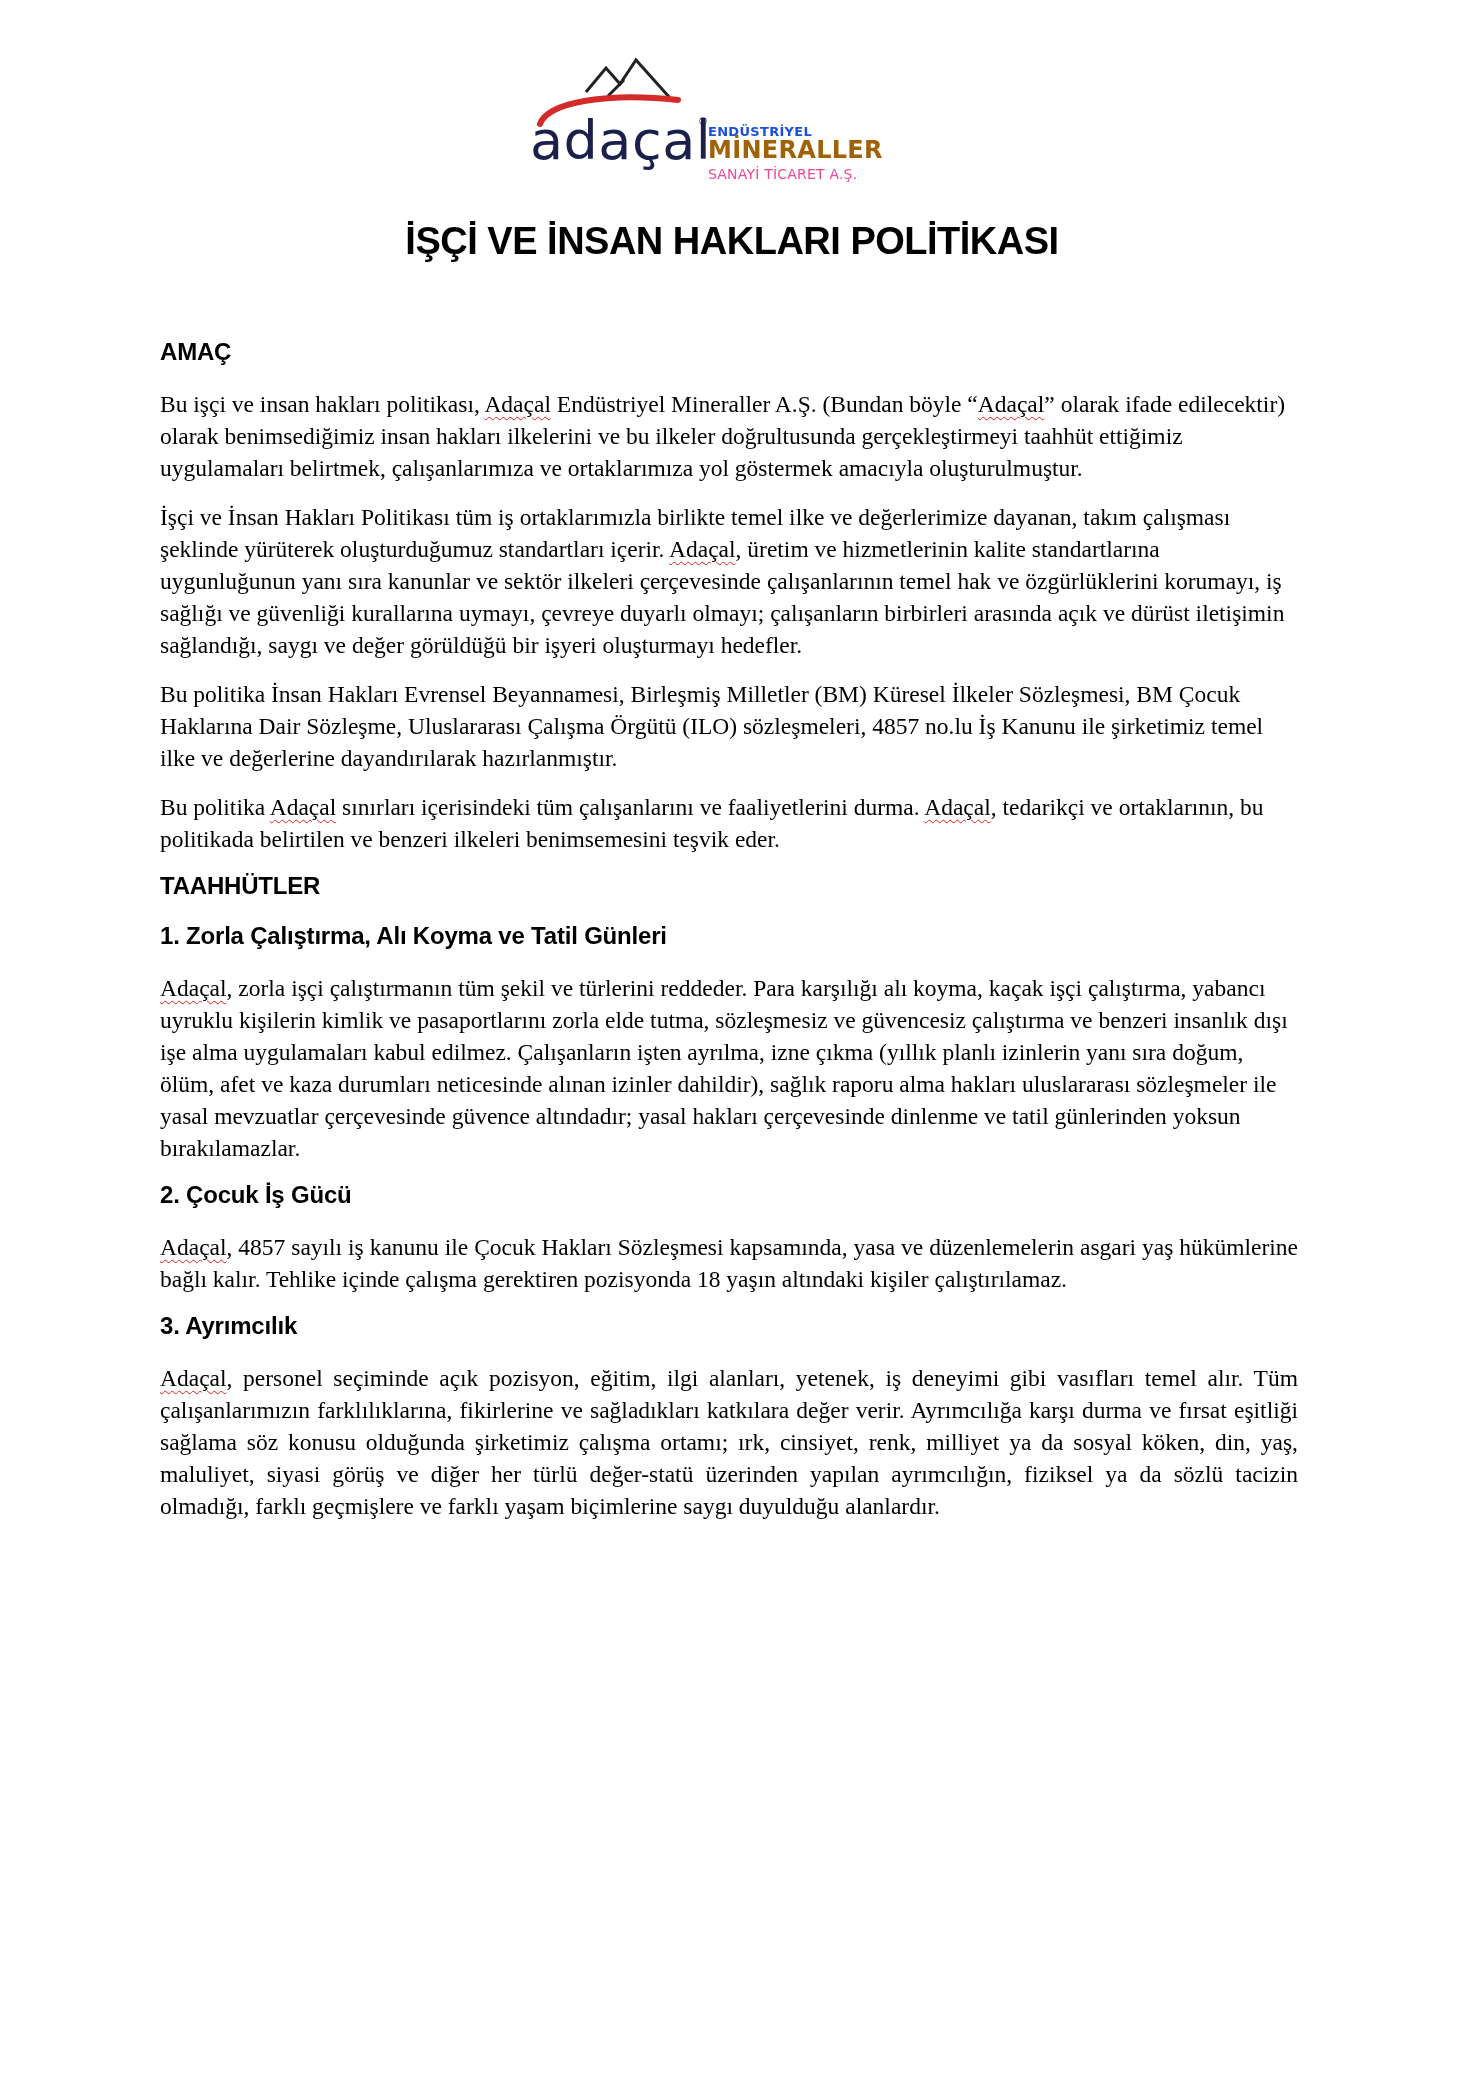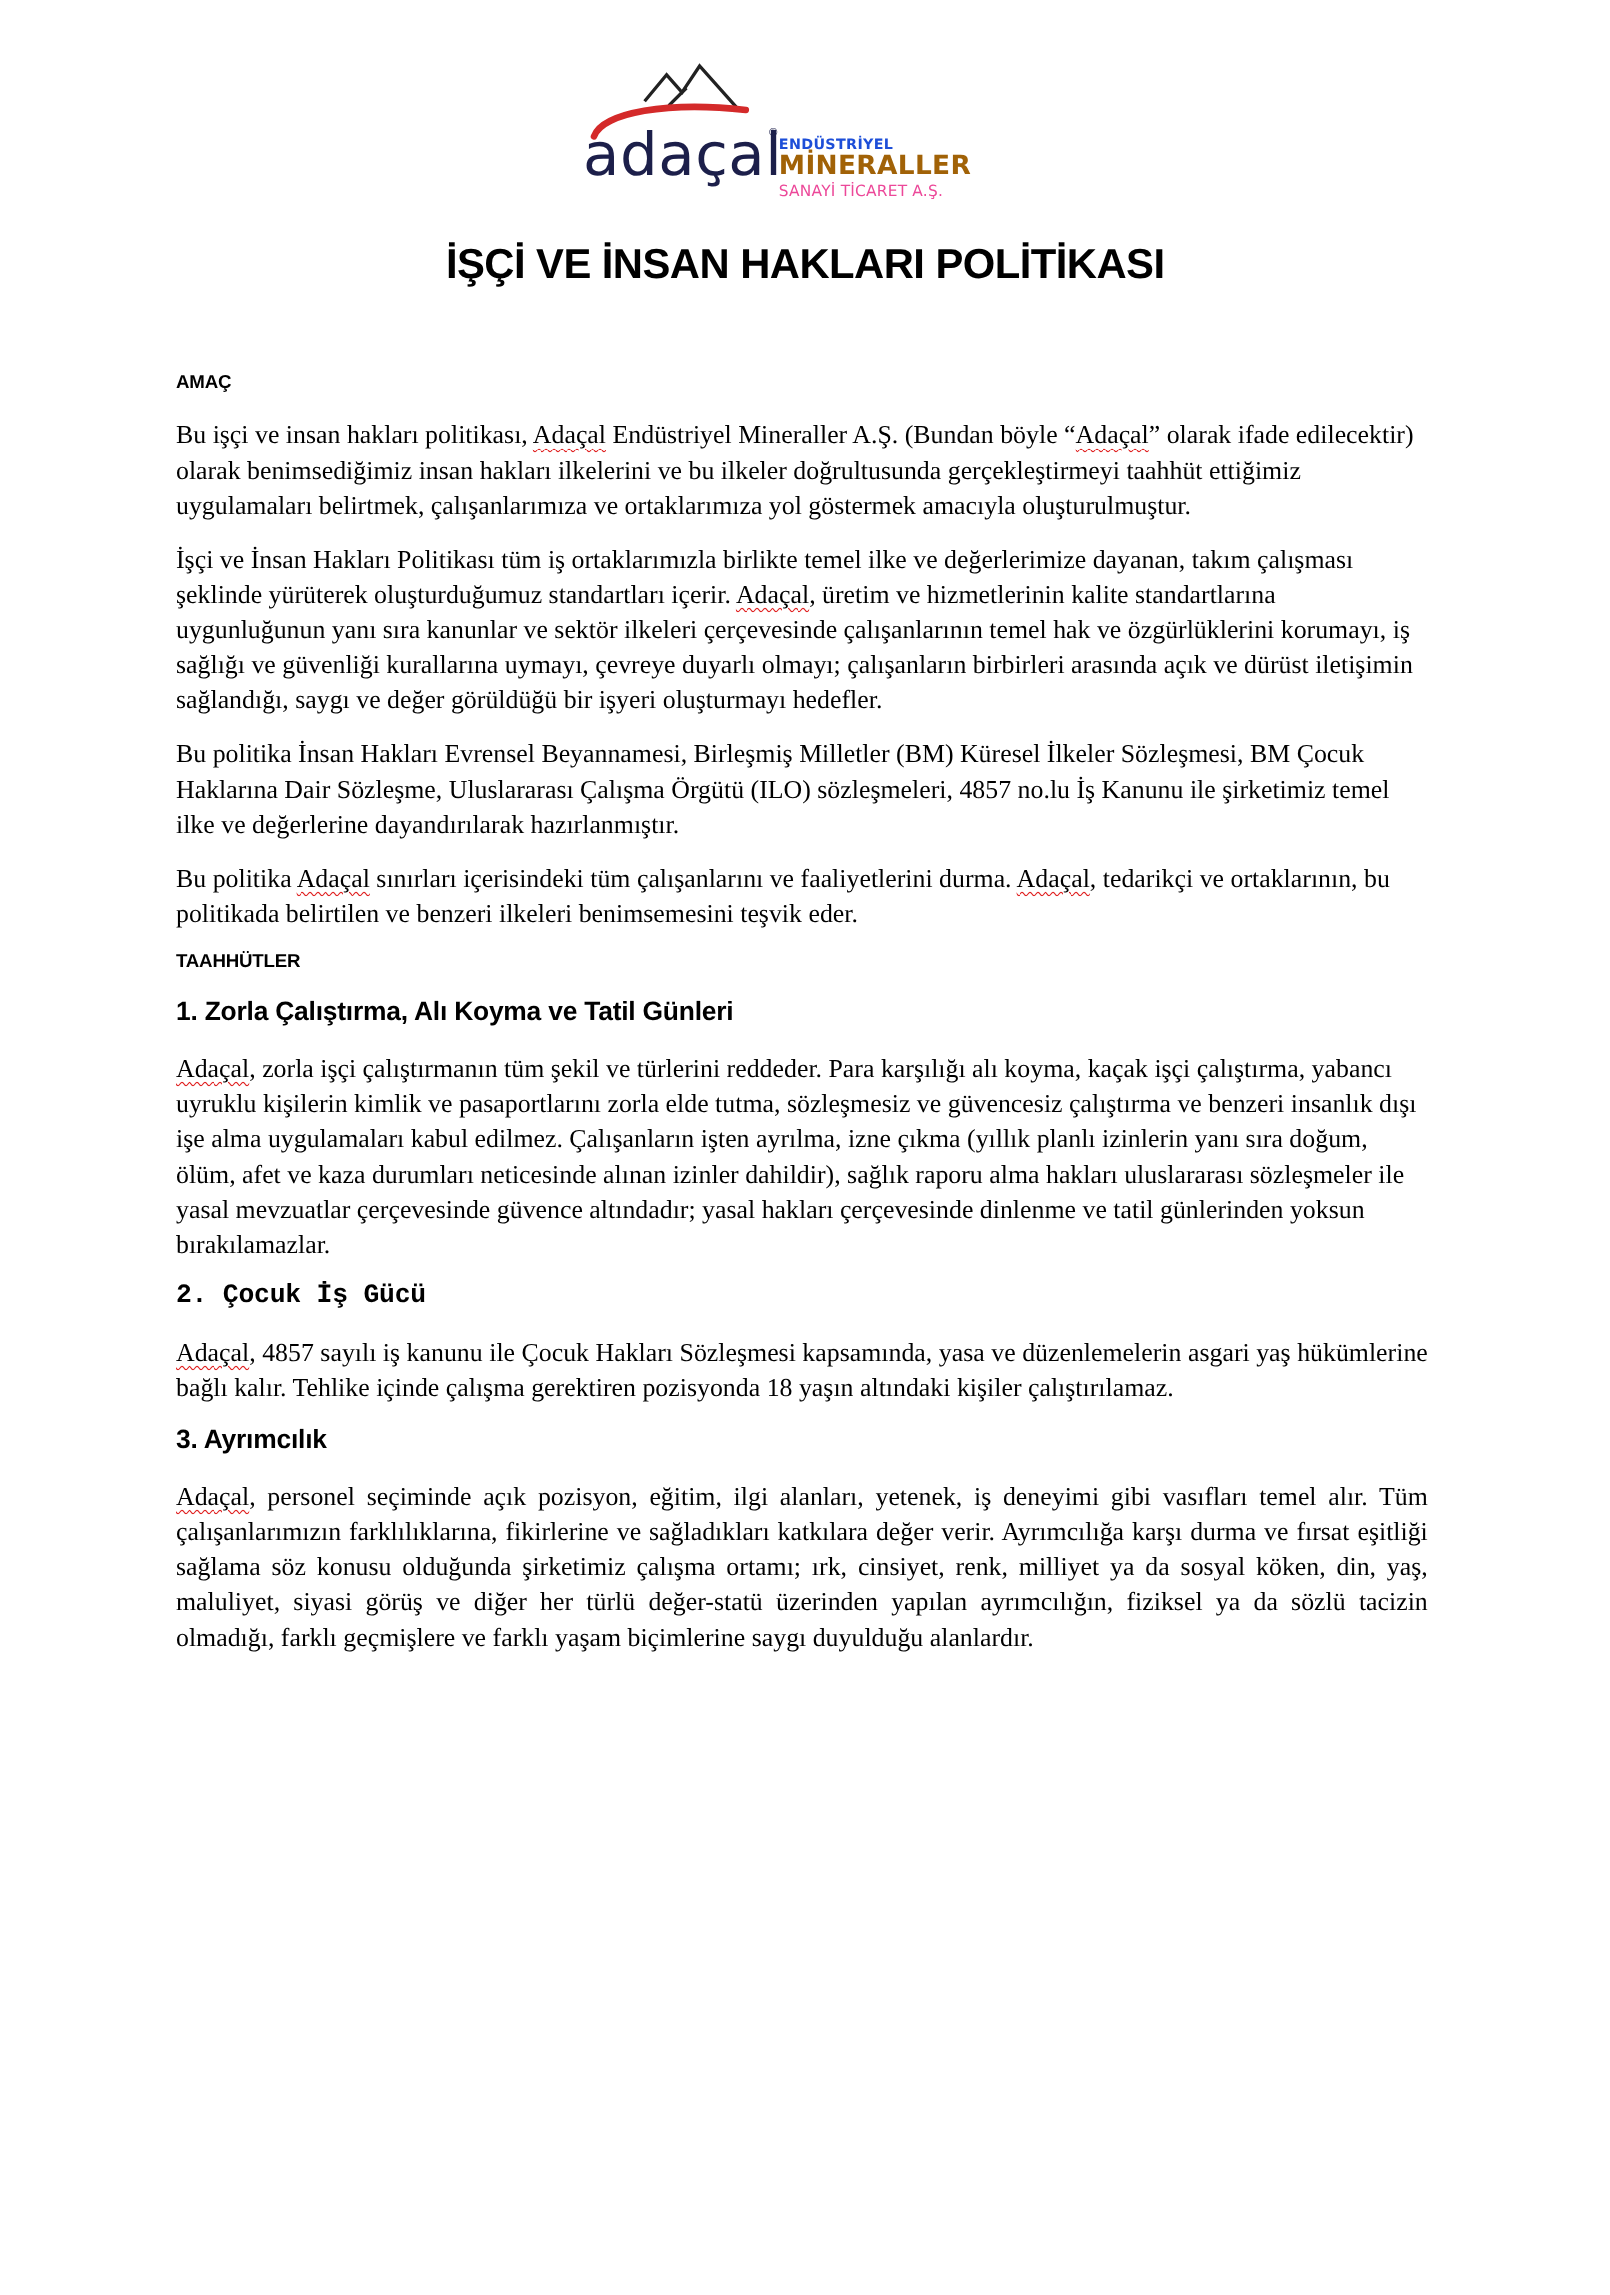--- a/index.html
+++ b/index.html
@@ -11,21 +11,21 @@
   .logo svg { position: absolute; left: 0; top: 0; }
   .logo-word { position: absolute; left: 2px; top: 62px; font-family: "DejaVu Sans", sans-serif; font-size: 54px; font-weight: normal; color: #1c1f4a; letter-spacing: 0.5px; line-height: 1; }
   .logo-reg { position: absolute; left: 170px; top: 64px; font-family: "DejaVu Sans", sans-serif; font-size: 10px; color: #1c1f4a; }
   .logo-l1 { position: absolute; left: 180px; top: 72px; font-family: "DejaVu Sans", sans-serif; font-size: 13px; font-weight: bold; color: #1d4ed8; letter-spacing: 0.3px; }
   .logo-l2 { position: absolute; left: 180px; top: 86px; font-family: "DejaVu Sans", sans-serif; font-size: 24px; font-weight: bold; color: #a16207; letter-spacing: 0.3px; line-height: 1; }
   .logo-l3 { position: absolute; left: 180px; top: 114px; font-family: "DejaVu Sans", sans-serif; font-size: 14px; color: #ec4899; letter-spacing: 0.2px; }
 
   .title { position: absolute; left: 0; top: 220px; width: 1464px; text-align: center; font-family: "Liberation Sans", sans-serif; font-weight: bold; font-size: 38px; letter-spacing: -0.5px; }
 
   .content { position: absolute; left: 160px; top: 338px; width: 1138px; }
-  h2.sec { font-family: "Liberation Sans", sans-serif; font-weight: bold; font-size: 17px; margin: 0 0 22px 0; letter-spacing: -0.2px; }
+  h2.sec { font-family: "Liberation Sans", sans-serif; font-weight: bold; font-size: 24px; margin: 0 0 22px 0; letter-spacing: -0.2px; }
   h3.sub { font-family: "Liberation Sans", sans-serif; font-weight: bold; font-size: 24px; margin: 0 0 22px 0; letter-spacing: -0.2px; }
   p.body { font-family: "Liberation Serif", serif; font-size: 23.5px; line-height: 32px; margin: 0 0 17px 0; }
   p.just { text-align: justify; }
   .sp { text-decoration: underline wavy #e02020; text-decoration-thickness: 1px; text-underline-offset: 4px; }
 </style>
 </head>
 <body>
 
 <div class="page">
 
@@ -51,20 +51,20 @@
     <p class="body"><span>İşçi ve İnsan Hakları Politikası tüm iş ortaklarımızla birlikte temel ilke ve değerlerimize dayanan, takım çalışması şeklinde yürüterek oluşturduğumuz standartları içerir. </span><span class="sp">Adaçal</span><span>, üretim ve hizmetlerinin kalite standartlarına uygunluğunun yanı sıra kanunlar ve sektör ilkeleri çerçevesinde çalışanlarının temel hak ve özgürlüklerini korumayı, iş sağlığı ve güvenliği kurallarına uymayı, çevreye duyarlı olmayı; çalışanların birbirleri arasında açık ve dürüst iletişimin sağlandığı, saygı ve değer görüldüğü bir işyeri oluşturmayı hedefler.</span></p>
     <p class="body">Bu politika İnsan Hakları Evrensel Beyannamesi, Birleşmiş Milletler (BM) Küresel İlkeler Sözleşmesi, BM Çocuk Haklarına Dair Sözleşme, Uluslararası Çalışma Örgütü (ILO) sözleşmeleri, 4857 no.lu İş Kanunu ile şirketimiz temel ilke ve değerlerine dayandırılarak hazırlanmıştır.</p>
 
     <p class="body"><span>Bu politika </span><span class="sp">Adaçal</span><span> sınırları içerisindeki tüm çalışanlarını ve faaliyetlerini durma. </span><span class="sp">Adaçal</span><span>, tedarikçi ve ortaklarının, bu politikada belirtilen ve benzeri ilkeleri benimsemesini teşvik eder.</span></p>
 
     <h2 class="sec" style="margin-top:4px;">TAAHHÜTLER</h2>
 
     <h3 class="sub">1. Zorla Çalıştırma, Alı Koyma ve Tatil Günleri</h3>
     <p class="body"><span class="sp">Adaçal</span><span>, zorla işçi çalıştırmanın tüm şekil ve türlerini reddeder. Para karşılığı alı koyma, kaçak işçi çalıştırma, yabancı uyruklu kişilerin kimlik ve pasaportlarını zorla elde tutma, sözleşmesiz ve güvencesiz çalıştırma ve benzeri insanlık dışı işe alma uygulamaları kabul edilmez. Çalışanların işten ayrılma, izne çıkma (yıllık planlı izinlerin yanı sıra doğum, ölüm, afet ve kaza durumları neticesinde alınan izinler dahildir), sağlık raporu alma hakları uluslararası sözleşmeler ile yasal mevzuatlar çerçevesinde güvence altındadır; yasal hakları çerçevesinde dinlenme ve tatil günlerinden yoksun bırakılamazlar.</span></p>
 
-    <h3 class="sub" style="margin-top:16px;font-family:Liberation Mono, monospace;">2. Çocuk İş Gücü</h3>
+    <h3 class="sub" style="margin-top:16px;">2. Çocuk İş Gücü</h3>
     <p class="body just"><span class="sp">Adaçal</span><span>, 4857 sayılı iş kanunu ile Çocuk Hakları Sözleşmesi kapsamında, yasa ve düzenlemelerin asgari yaş hükümlerine bağlı kalır. Tehlike içinde çalışma gerektiren pozisyonda 18 yaşın altındaki kişiler çalıştırılamaz.</span></p>
 
     <h3 class="sub" style="margin-top:4px;">3. Ayrımcılık</h3>
     <p class="body just"><span class="sp">Adaçal</span><span>, personel seçiminde açık pozisyon, eğitim, ilgi alanları, yetenek, iş deneyimi gibi vasıfları temel alır. Tüm çalışanlarımızın farklılıklarına, fikirlerine ve sağladıkları katkılara değer verir. Ayrımcılığa karşı durma ve fırsat eşitliği sağlama söz konusu olduğunda şirketimiz çalışma ortamı; ırk, cinsiyet, renk, milliyet ya da sosyal köken, din, yaş, maluliyet, siyasi görüş ve diğer her türlü değer-statü üzerinden yapılan ayrımcılığın, fiziksel ya da sözlü tacizin olmadığı, farklı geçmişlere ve farklı yaşam biçimlerine saygı duyulduğu alanlardır.</span></p>
 
   </div>
 </div>
 
 </body></html>

